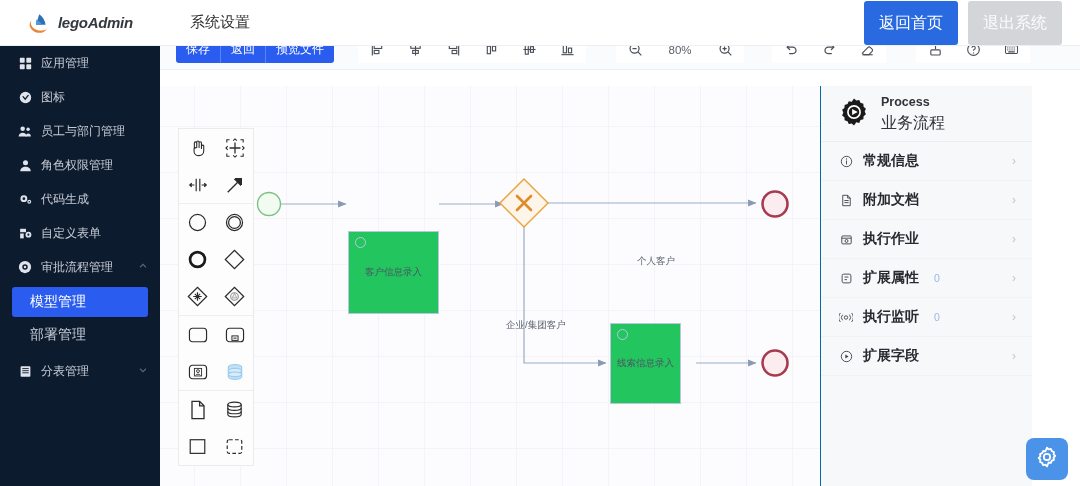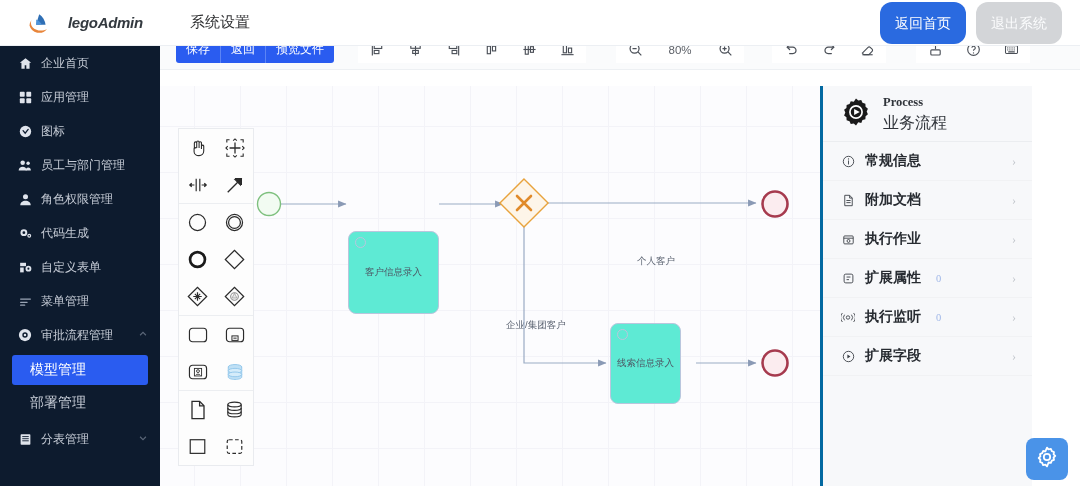--- a/index.html
+++ b/index.html
@@ -9,30 +9,30 @@
     background: #fff;
   }
   .app { position: relative; width: 1080px; height: 486px; }
 
   
   .topbar {
     position: absolute; top: 0; left: 0; width: 1080px; height: 46px;
     background: #ffffff; border-bottom: 1px solid #eceff3;
     display: flex; align-items: center; z-index: 30;
   }
-  .brand { width: 160px; display: flex; align-items: center; gap: 16px; padding-left: 26px; }
+  .brand { width: 160px; display: flex; align-items: center; gap: 6px; padding-left: 26px; }
   .brand-mark { position: relative; width: 26px; height: 26px; flex: 0 0 26px; }
   .brand-text {
     font-size: 15px; font-weight: bold; font-style: italic;
     color: #33393f; letter-spacing: -0.3px;
   }
   .page-title { font-size: 15px; color: #303133; margin-left: 30px; }
   .topbar-actions { margin-left: auto; display: flex; gap: 10px; padding-right: 18px; }
   .btn {
-    font-size: 14px; border-radius: 12px; padding: 14px 15px;
+    font-size: 16px; border-radius: 3px; padding: 14px 15px;
     border: none; cursor: pointer; line-height: 1;
   }
   .btn-primary { background: #2a6ae0; color: #fff; }
   .btn-muted { background: #d3d5d8; color: #fbfcfd; }
 
   
   .sidebar {
     position: absolute; top: 46px; left: 0; width: 160px; height: 440px;
     background: #0d1b2e; overflow: hidden; z-index: 20;
   }
@@ -100,36 +100,36 @@
   }
   .pal-sep { width: 100%; height: 1px; background: #eceef1; }
 
   
   .diagram { position: absolute; inset: 0; z-index: 7; }
   .node-label {
     position: absolute; font-size: 9.5px; color: #5a6270;
     white-space: nowrap; pointer-events: none; text-align: right;
   }
   .task {
-    position: absolute; background: #5eead4; border: 1px solid #b9c6dd;
-    border-radius: 8px; cursor: move;
+    position: absolute; background: #22c55e; border: 1px solid #b9c6dd;
+    border-radius: 0; cursor: move;
   }
   .task .task-txt {
     position: absolute; inset: 0; display: flex; align-items: center; justify-content: center;
     font-size: 9.5px; color: #4d5563;
   }
   .task .marker {
     position: absolute; left: 6px; top: 5px; width: 11px; height: 11px;
     border-radius: 50%; border: 1.2px solid #b9c6dd;
   }
 
   
   .panel {
     position: absolute; top: 86px; left: 820px; width: 212px; height: 400px;
-    background: #f7f8fa; border-left: 3px solid #0369a1; z-index: 15; font-family: Liberation Serif, serif;
+    background: #f7f8fa; border-left: 1px solid #0369a1; z-index: 15;
   }
   .panel-head {
     height: 56px; display: flex; align-items: center; gap: 12px;
     padding: 0 18px; border-bottom: 1px solid #ebedf0; background: #f7f8fa;
   }
   .panel-head .ph-title { font-size: 12.5px; font-weight: bold; color: #30343a; line-height: 1.45; }
   .panel-head .ph-sub { font-size: 16px; color: #30343a; line-height: 1.45; }
   .p-row {
     height: 39px; display: flex; align-items: center; gap: 10px;
     padding: 0 16px 0 18px; cursor: pointer; background: #f7f8fa;
@@ -165,28 +165,20 @@
     </div>
     <div class="page-title">系统设置</div>
     <div class="topbar-actions">
       <button class="btn btn-primary">返回首页</button>
       <button class="btn btn-muted">退出系统</button>
     </div>
   </div>
 
   <div class="sidebar">
 
-    <div class="nav-item">
-      <span class="ico">
-        <svg width="13" height="13" viewBox="0 0 16 16" fill="#dfe4ec">
-            <path d="M8 1.6 1 7.2h2v7.2h4V10h2v4.4h4V7.2h2z"></path>
-          </svg>
-      </span>
-      <span>企业首页</span>
-    </div>
 
     <div class="nav-item">
       <span class="ico">
         <svg width="13" height="13" viewBox="0 0 16 16" fill="#dfe4ec">
             <rect x="1" y="1" width="6" height="6" rx="1"></rect>
             <rect x="9" y="1" width="6" height="6" rx="1"></rect>
             <rect x="1" y="9" width="6" height="6" rx="1"></rect>
             <rect x="9" y="9" width="6" height="6" rx="1"></rect>
           </svg>
       </span>
@@ -242,28 +234,20 @@
         <svg width="13" height="13" viewBox="0 0 16 16" fill="#dfe4ec">
             <path d="M1.4 2.2h7.2v4.2H1.4z"></path>
             <path d="M1.4 8h4.4v6H1.4z"></path>
             <circle cx="11.6" cy="9.4" r="3.6"></circle>
             <circle cx="11.6" cy="9.4" r="1.3" fill="#0d1b2e"></circle>
           </svg>
       </span>
       <span>自定义表单</span>
     </div>
 
-    <div class="nav-item">
-      <span class="ico">
-        <svg width="13" height="13" viewBox="0 0 16 16" stroke="#9aa5b5" stroke-width="1.5" stroke-linecap="round">
-            <path d="M2 5h12M2 9h8M2 12.5h5"></path>
-          </svg>
-      </span>
-      <span>菜单管理</span>
-    </div>
 
     <div class="nav-item">
       <span class="ico">
         <svg width="14" height="14" viewBox="0 0 16 16" fill="#dfe4ec">
             <circle cx="8" cy="8" r="7"></circle>
             <circle cx="8" cy="8" r="3.1" fill="#0d1b2e"></circle>
             <circle cx="8" cy="8" r="1.4" fill="#dfe4ec"></circle>
           </svg>
       </span>
       <span>审批流程管理</span>

